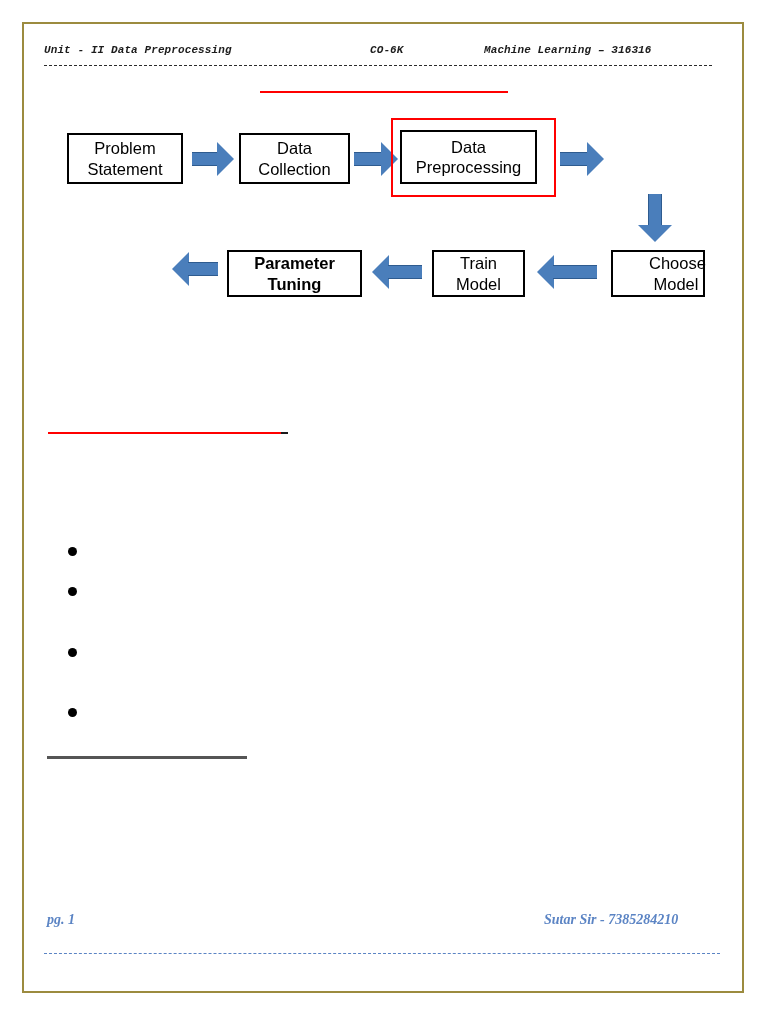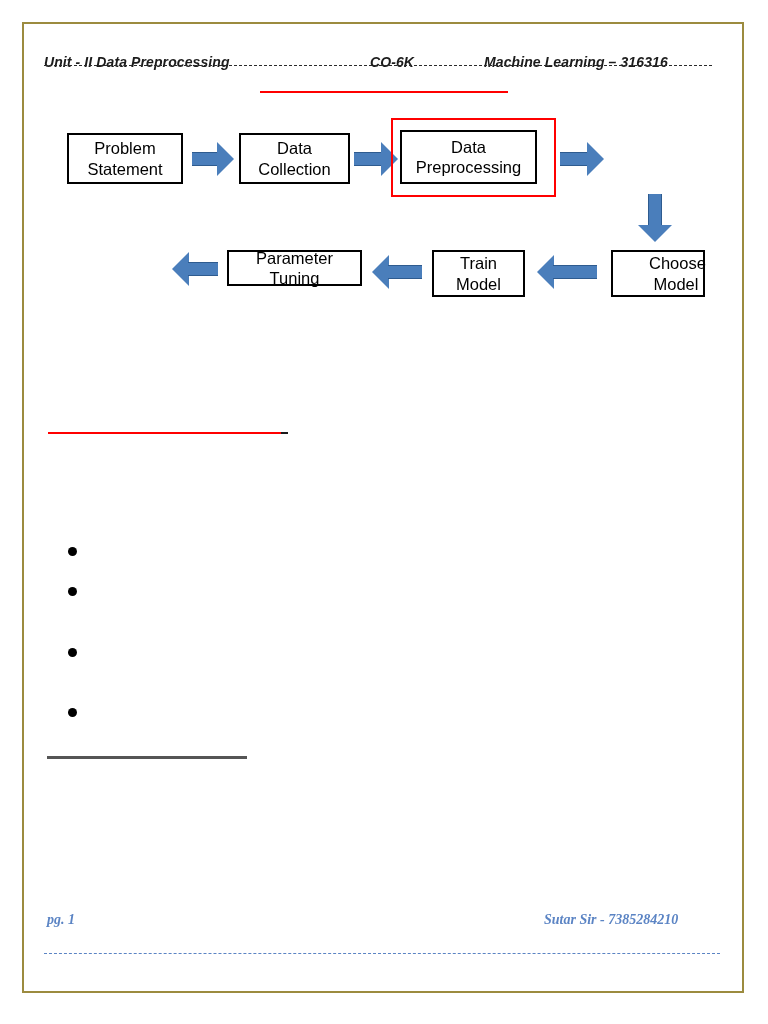--- a/index.html
+++ b/index.html
@@ -37,25 +37,25 @@
   
   #header {
     position: absolute;
     left: 44px;
     top: 40px;
     width: 670px;
     height: 22px;
   }
   .hdr-txt {
     position: absolute;
-    top: 14px;
-    font-family: Liberation Sans, sans-serif;
+    top: 4px;
+    font-family: Liberation Mono, monospace;
     font-style: italic;
     font-weight: bold;
-    font-size: 14px;
+    font-size: 11px;
     color: #1c1c1c;
     white-space: nowrap;
     letter-spacing: 0.1px;
   }
   #hdr-left  { left: 0px; }
   #hdr-mid   { left: 326px; }
   #hdr-right { left: 440px; }
 
   #header-rule {
     position: absolute;
@@ -274,21 +274,21 @@
       <div class="shaft" style="left:11px; top:0px; width:14px; height:32px;"></div>
       <div class="head" style="left:1px; top:31px;"></div>
     </div>
 
 
     <div class="arrow-l" style="left:172px; top:251px; width:46px; height:36px;">
       <div class="head" style="left:0px; top:1px;"></div>
       <div class="shaft" style="left:16px; top:11px; width:30px; height:14px;"></div>
     </div>
 
-    <div class="flow-box" style="left:227px; top:250px; width:135px; height:36px;">
+    <div class="flow-box" style="left:227px; top:250px; width:135px; height:47px;font-weight:bold;">
       <span class="ln">Parameter</span>
       <span class="ln">Tuning</span>
     </div>
 
     <div class="arrow-l" style="left:372px; top:254px; width:50px; height:36px;">
       <div class="head" style="left:0px; top:1px;"></div>
       <div class="shaft" style="left:16px; top:11px; width:34px; height:14px;"></div>
     </div>
 
     <div class="flow-box" style="left:432px; top:250px; width:93px; height:47px;">

